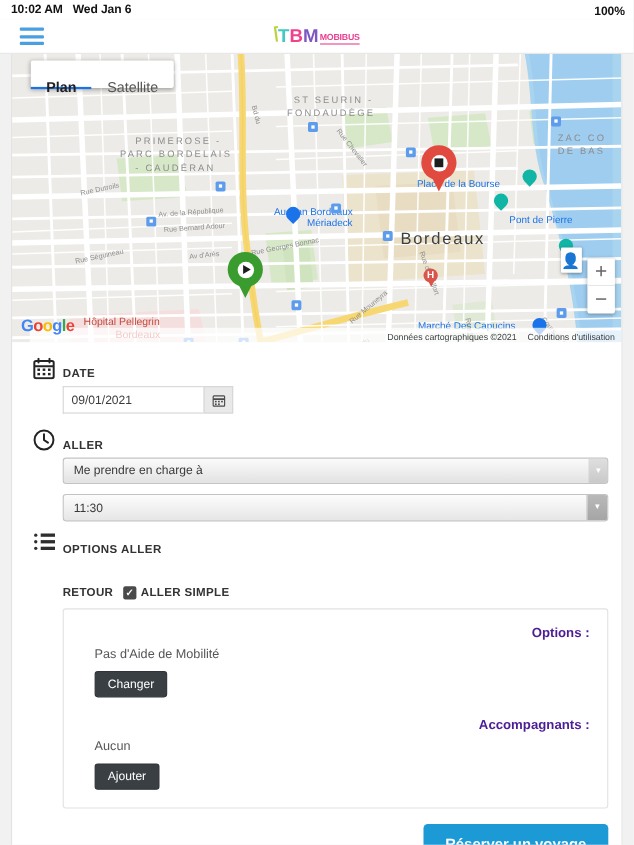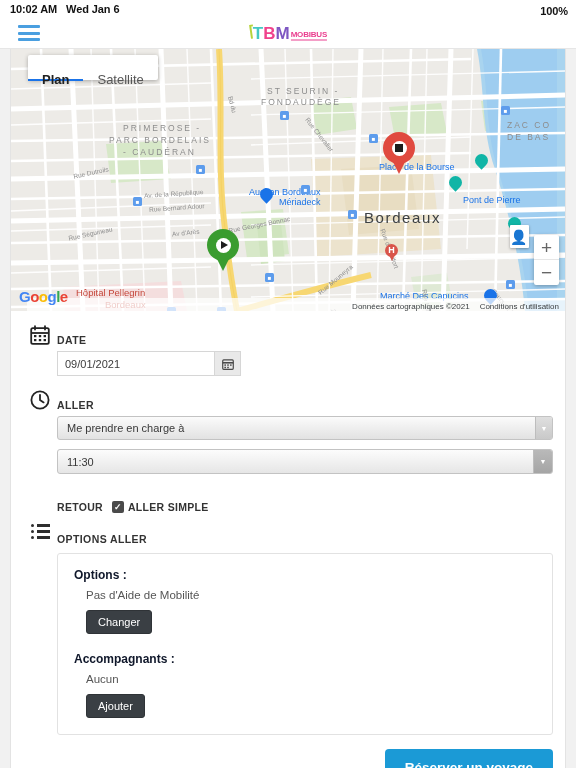--- a/index.html
+++ b/index.html
@@ -189,21 +189,21 @@
   .frow { display: flex; align-items: flex-start; padding: 0 12px; }
   .ficon {
     width: 34px; flex: 0 0 34px; display: flex; justify-content: center;
     padding-top: 2px; color: #2e2e2e;
   }
   .fbody { flex: 1; margin-top: 11px; }
   .flabel {
     font-size: 10.5px; font-weight: bold; color: #333; letter-spacing: 0.4px;
     text-transform: uppercase; margin-bottom: 5px;
   }
-  .dateline { display: flex; height: 25px; width: 184px; }
+  .dateline { display: flex; height: 25px; width: 155px; }
   .dateinput {
     flex: 1; border: 1px solid #d6d6d6; border-right: none;
     background: #fff; padding: 0 7px; font-size: 11px; color: #3b3b3b;
     display: flex; align-items: center;
   }
   .datebtn {
     width: 27px; border: 1px solid #d6d6d6; background: #e9e9e9;
     display: flex; align-items: center; justify-content: center;
     font-size: 11px; color: #4a4a4a; cursor: pointer;
   }
@@ -234,21 +234,21 @@
     display: inline-flex; align-items: center; justify-content: center;
     color: #fff; font-size: 9px; line-height: 1; cursor: pointer;
     flex: 0 0 12px;
   }
   .chklbl { display: flex; align-items: center; gap: 4px; cursor: pointer; }
 
   .optcard {
     border: 1px solid #e2e2e2; border-radius: 3px; background: #fff;
     margin: 8px 12px 0 46px; padding: 14px 16px 16px 16px;
   }
-  .opttitle { font-size: 12px; font-weight: bold; color: #0f172a; margin-bottom: 7px; }
+  .opttitle { font-size: 12px; font-weight: bold; color: #4c1d95; margin-bottom: 7px; text-align: right; }
   .optval { font-size: 11.5px; color: #565656; margin: 0 0 9px 12px; }
   .darkbtn {
     display: inline-block; background: #3a3f44; color: #ffffff;
     font-size: 11px; padding: 5px 11px; border-radius: 3px;
     margin-left: 12px; cursor: pointer; border: 1px solid #2f3337;
   }
   .optgap { height: 18px; }
 
   .footer { padding: 14px 12px 16px 0; display: flex; justify-content: flex-end; }
   .primary {
@@ -530,33 +530,20 @@
             <span>Me prendre en charge à</span>
             <span class="arrow">▼</span>
           </div>
           <div class="sel sel2">
             <span>11:30</span>
             <span class="arrow">▼</span>
           </div>
         </div>
       </div>
 
-      <div class="frow" style="margin-top:12px;">
-        <div class="ficon"></div>
-        <div class="fbody">
-          <div class="retourrow">
-            <span>RETOUR</span>
-            <label class="chklbl">
-              <span class="chk">✓</span>
-              <span>ALLER SIMPLE</span>
-            </label>
-          </div>
-        </div>
-      </div>
-
       <div class="frow" style="margin-top:9px;">
         <div class="ficon">
           <div class="listicon">
             <span>
                 <b></b>
                 <i></i>
               </span>
               <span>
                 <b></b>
                 <i></i>
@@ -565,20 +552,33 @@
                 <b></b>
                 <i></i>
               </span>
           </div>
         </div>
         <div class="fbody">
           <div class="flabel" style="margin-bottom:0;">OPTIONS ALLER</div>
         </div>
       </div>
 
+      <div class="frow" style="margin-top:12px;">
+        <div class="ficon"></div>
+        <div class="fbody">
+          <div class="retourrow">
+            <span>RETOUR</span>
+            <label class="chklbl">
+              <span class="chk">✓</span>
+              <span>ALLER SIMPLE</span>
+            </label>
+          </div>
+        </div>
+      </div>
+
       <div class="optcard">
         <div class="opttitle">Options :</div>
         <div class="optval">Pas d'Aide de Mobilité</div>
         <span class="darkbtn">Changer</span>
         <div class="optgap"></div>
         <div class="opttitle">Accompagnants :</div>
         <div class="optval">Aucun</div>
         <span class="darkbtn">Ajouter</span>
       </div>
 

